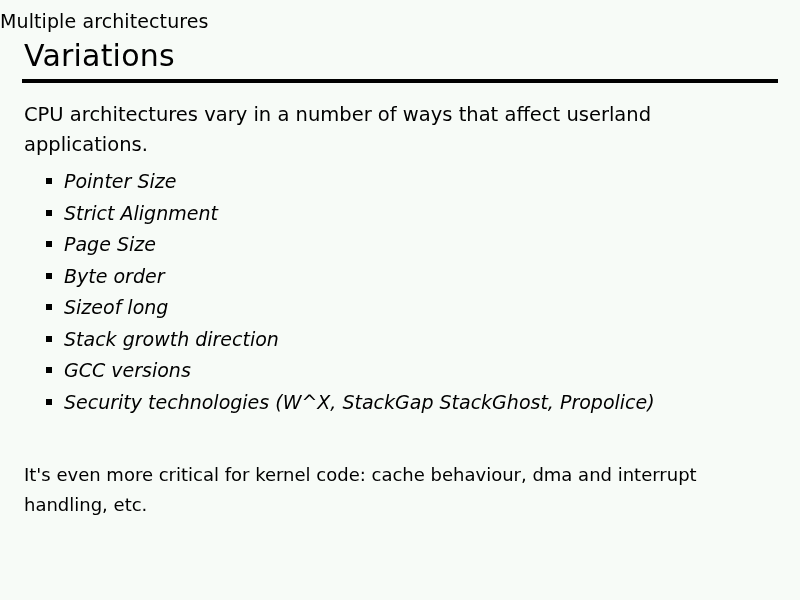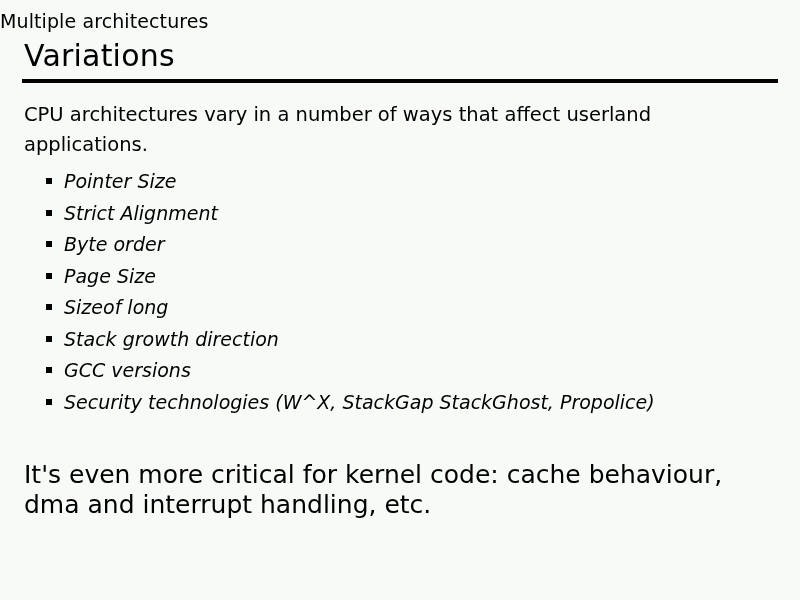--- a/index.html
+++ b/index.html
@@ -70,21 +70,21 @@
   .bullets li .marker {
     position: absolute;
     left: 0;
     top: 12px;
     width: 6px;
     height: 6px;
     background: #000000;
   }
   .closing {
     margin-top: 42px;
-    font-size: 25px;
+    font-size: 18px;
     line-height: 30px;
     max-width: 760px;
   }
 </style>
 </head>
 <body>
 
 <div class="slide">
 
   <div class="header-area">
@@ -100,25 +100,25 @@
       <li>
         <span class="marker"></span>
         <span>Pointer Size</span>
       </li>
       <li>
         <span class="marker"></span>
         <span>Strict Alignment</span>
       </li>
       <li>
         <span class="marker"></span>
-        <span>Byte order</span>
+        <span>Page Size</span>
       </li>
       <li>
         <span class="marker"></span>
-        <span>Page Size</span>
+        <span>Byte order</span>
       </li>
       <li>
         <span class="marker"></span>
         <span>Sizeof long</span>
       </li>
       <li>
         <span class="marker"></span>
         <span>Stack growth direction</span>
       </li>
       <li>

